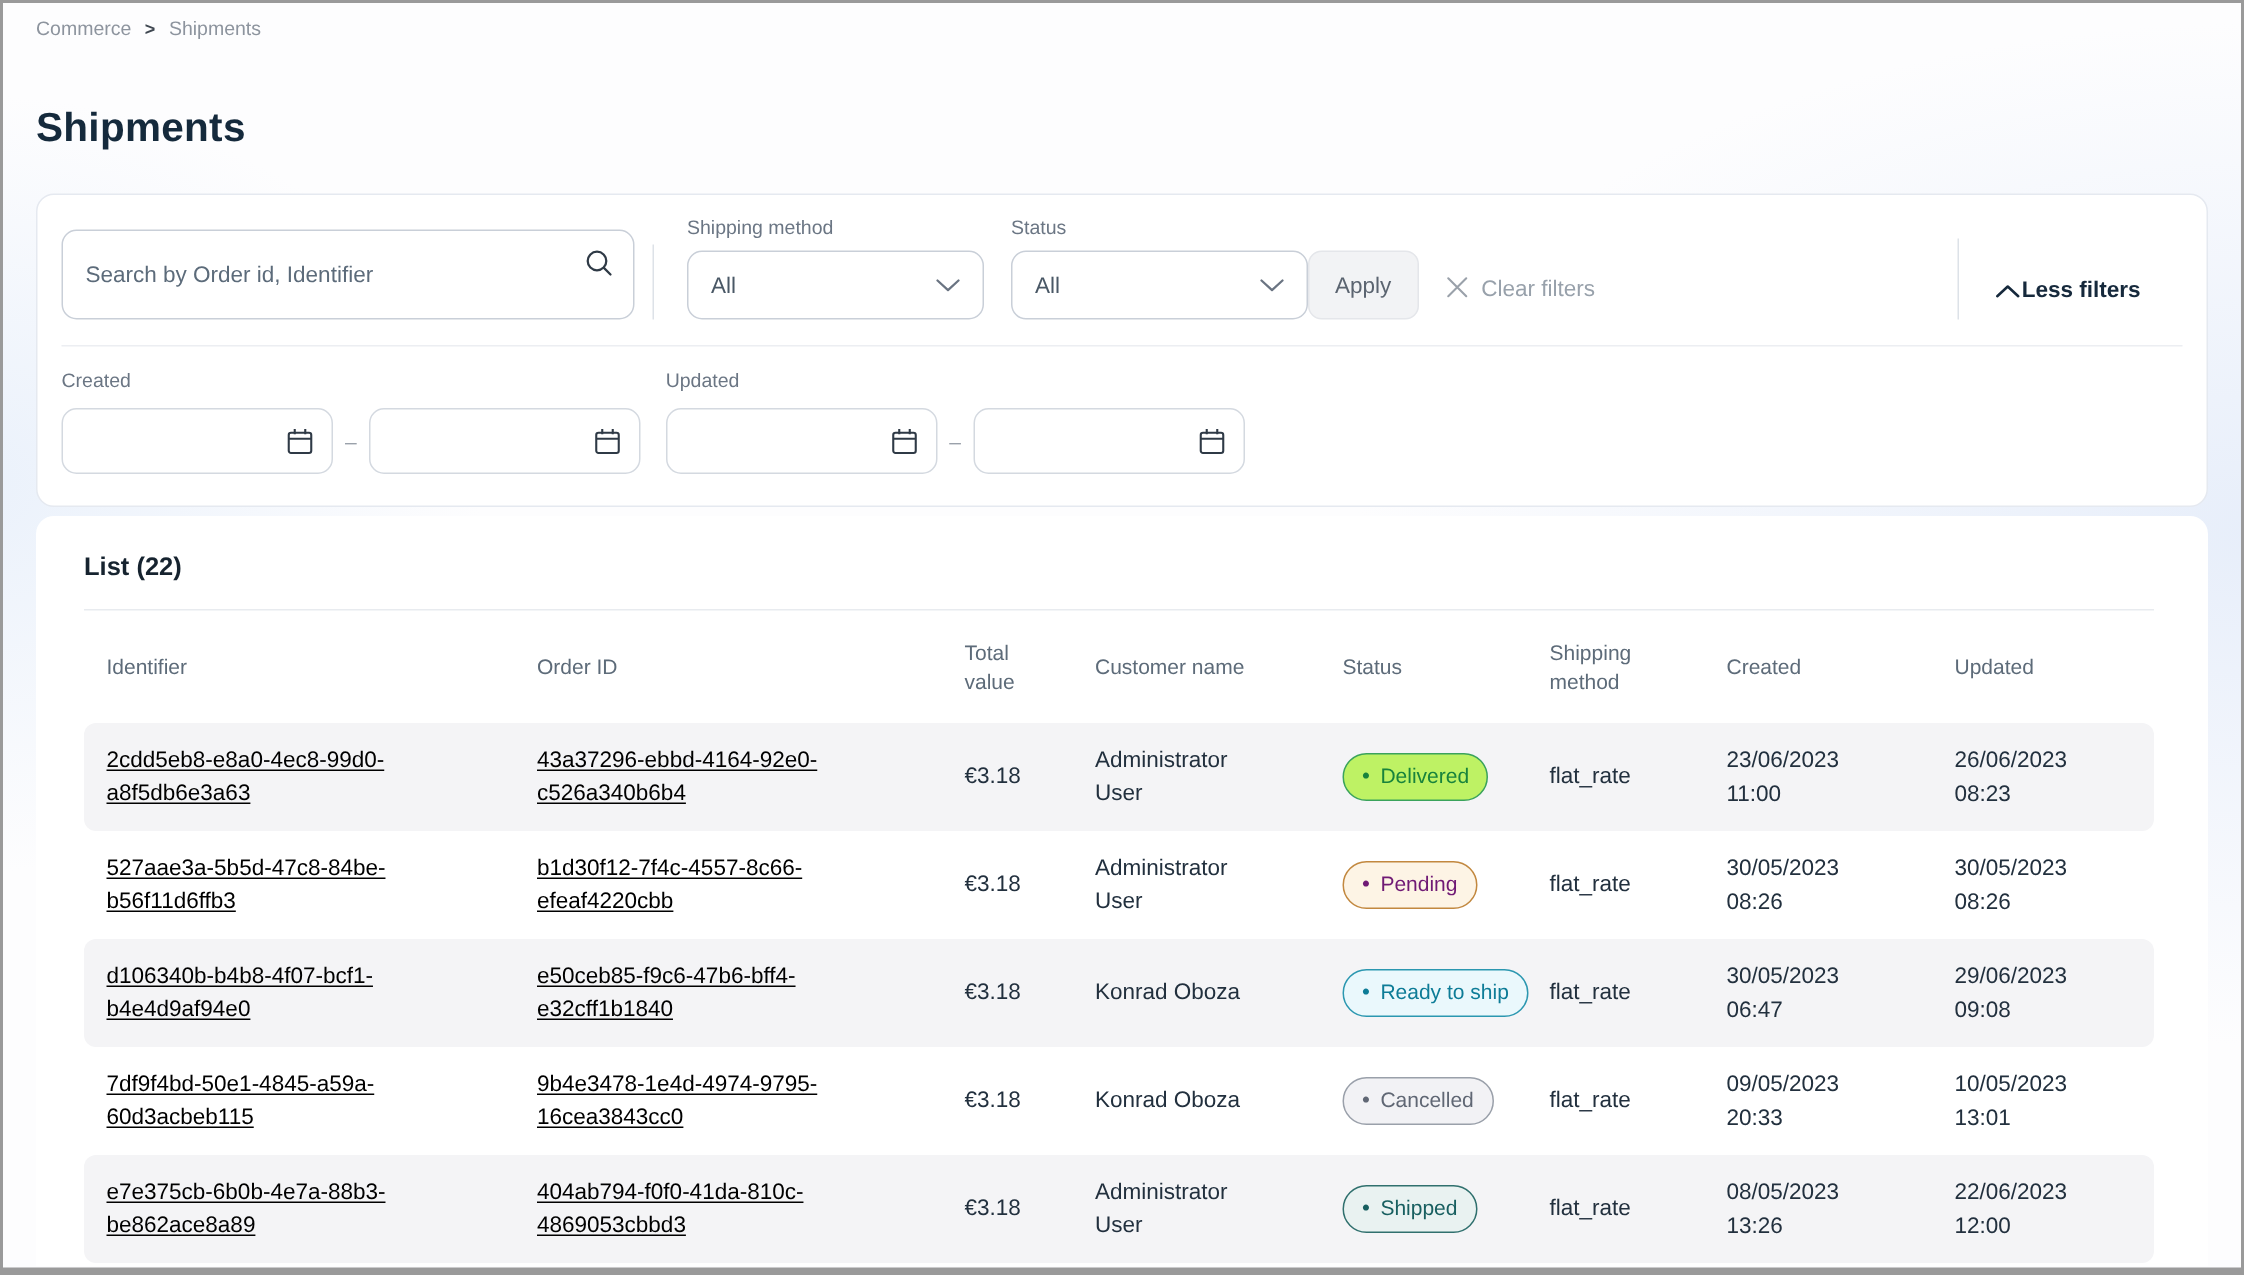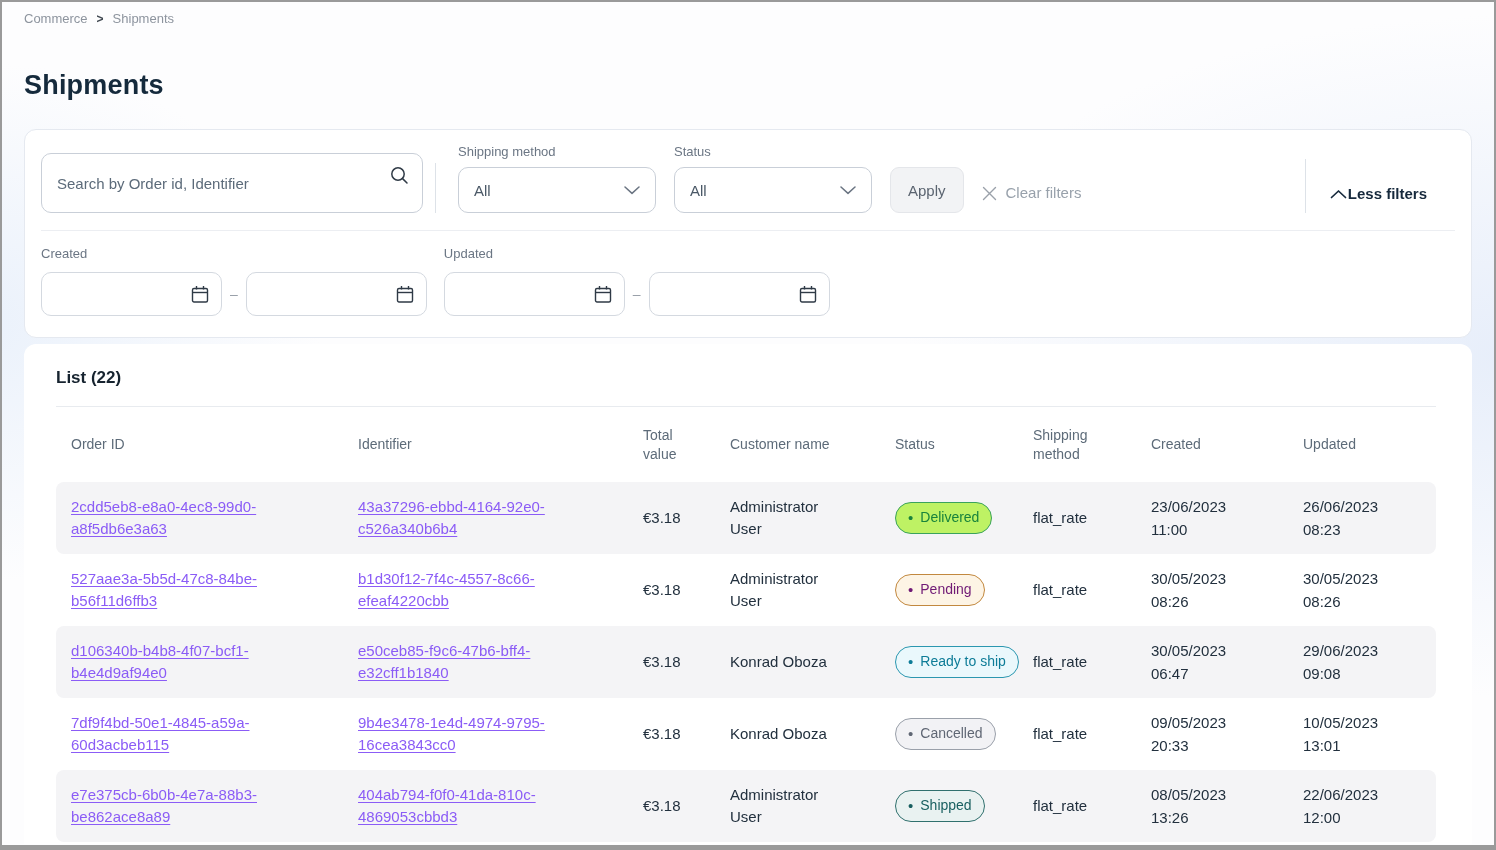--- a/index.html
+++ b/index.html
@@ -45,26 +45,26 @@
 
   .field{ margin-left:22px; }
   .select{
     width:198px; height:46px; border:1px solid #c9cfd8; border-radius:10px; background:#fff;
     display:flex; align-items:center; justify-content:space-between; padding:0 15px;
     font-size:15px; color:#4a5866; cursor:pointer;
   }
   .field + .field{ margin-left:18px; }
 
   .apply-btn{
-    margin-left:18px; height:46px; padding:0 17px; font-size:15px; color:#5b6470;
+    height:46px; padding:0 17px; font-size:15px; color:#5b6470;
     background:#f2f3f5; border:1px solid #e4e6ea; border-radius:9px; cursor:pointer;
     font-family:"Liberation Sans",sans-serif;
   }
   .clear-btn{
-    margin-left:18px; margin-bottom:12px; display:flex; align-items:flex-end; gap:9px;
+    margin-left:18px; margin-bottom:12px; display:flex; align-items:flex-start; gap:9px;
     color:#98a1ab; font-size:15px; cursor:pointer;
   }
   .flex-spacer{ flex:1; }
   .less-btn{
     margin-left:24px; margin-bottom:11px; margin-right:28px;
     display:flex; align-items:center; gap:1px;
     font-size:15px; font-weight:bold; color:#16293c; cursor:pointer;
   }
 
   .hdiv{ margin-top:17px; border-top:1px solid #eceef2; }
@@ -91,21 +91,21 @@
     display:grid;
     grid-template-columns:287px 285px 87px 165px 138px 118px 152px minmax(0,1fr);
     align-items:center; padding:0 15px;
   }
   .thead{ height:75px; }
   .th{ font-size:14px; color:#5d6b79; padding-right:24px; line-height:1.35; }
 
   .t-row{ min-height:72px; border-radius:8px; font-size:15px; color:#22303e; }
   .t-row.shaded{ background:#f4f4f6; }
   .cell{ padding-right:22px; line-height:1.5; }
-  .cell a{ color:#8b5cf6; text-decoration:underline; text-underline-offset:2px; }
+  .cell a{ color:#000000; text-decoration:underline; text-underline-offset:2px; }
   .cell.id a{ display:inline-block; max-width:240px; word-break:break-word; }
   .cell.customer{ max-width:140px; }
   .cell.date div{ line-height:1.55; }
 
   .badge{
     display:inline-flex; align-items:center; gap:7px;
     padding:4px 12px 5px 12px; border-radius:999px; font-size:14px; white-space:nowrap;
     border:1px solid; background:#fff;
   }
   .badge::before{ content:"•"; font-size:15px; line-height:1; }
@@ -252,22 +252,22 @@
       </div>
 
     </div>
   </section>
 
   <section class="list-card">
     <h2 class="list-title">List (22)</h2>
     <div class="list-divider"></div>
 
     <div class="thead">
+      <div class="th">Identifier</div>
       <div class="th">Order ID</div>
-      <div class="th">Identifier</div>
       <div class="th">Total value</div>
       <div class="th">Customer name</div>
       <div class="th">Status</div>
       <div class="th">Shipping method</div>
       <div class="th">Created</div>
       <div class="th">Updated</div>
     </div>
 
     <div class="t-row shaded">
       <div class="cell id"><a href="#">2cdd5eb8-e8a0-4ec8-99d0-a8f5db6e3a63</a></div>

